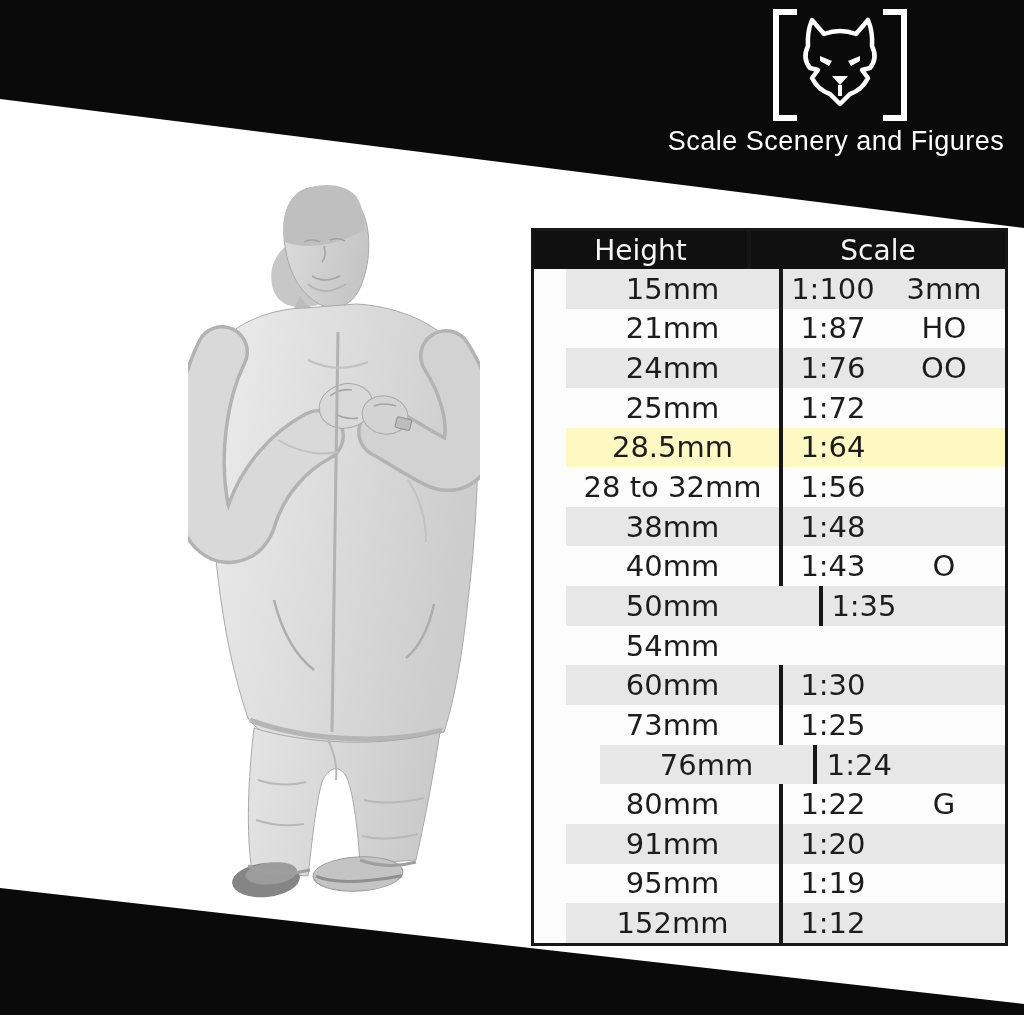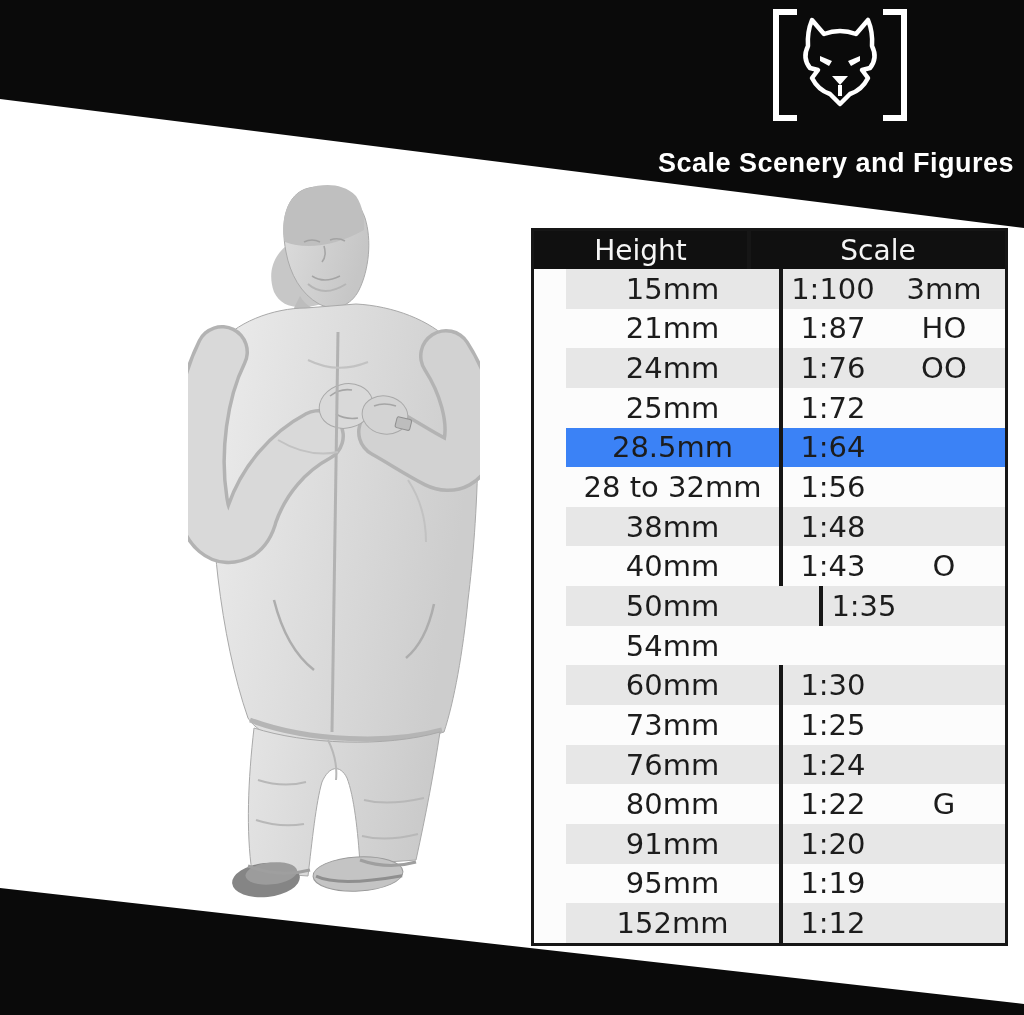--- a/index.html
+++ b/index.html
@@ -6,23 +6,23 @@
   .canvas{
     position:relative;width:1024px;height:1015px;background:#fff;overflow:hidden;
     font-family:"DejaVu Sans",sans-serif;
   }
   
   .bands{position:absolute;left:0;top:0;width:1024px;height:1015px;pointer-events:none;}
   .band{fill:var(--band,#0a0a0a);}
   
   .logo-box{position:absolute;left:766px;top:5px;width:148px;height:120px;}
   .brand-name{
-    position:absolute;left:836px;top:148px;transform:translateX(-50%);
+    position:absolute;left:836px;top:126px;transform:translateX(-50%);
     white-space:nowrap;color:var(--brand-text,#ffffff);
-    font-family:"Liberation Sans",sans-serif;font-weight:bold;
+    font-family:"Liberation Sans",sans-serif;font-weight:normal;
     font-size:27px;letter-spacing:0.5px;
   }
   
   .figure-art{position:absolute;left:188px;top:180px;width:292px;height:728px;}
   
   .scale-table{
     position:absolute;left:531px;top:228px;width:477px;height:718px;
     border:3px solid var(--table-border,#161616);
     background:var(--row-plain,#fcfcfc);
     display:flex;flex-direction:column;box-sizing:border-box;
@@ -172,21 +172,21 @@
       <span class="gauge">OO</span>
     </div>
   </div>
         <div class="t-row" style="background: rgb(252, 252, 252);">
     <div class="cell-height">25mm</div>
     <div class="cell-scale">
       <span class="ratio">1:72</span>
       <span class="gauge"></span>
     </div>
   </div>
-        <div class="t-row" style="background: #3b82f6;">
+        <div class="t-row" style="background: #fef9c3;">
     <div class="cell-height">28.5mm</div>
     <div class="cell-scale">
       <span class="ratio">1:64</span>
       <span class="gauge"></span>
     </div>
   </div>
         <div class="t-row" style="background: rgb(252, 252, 252);">
     <div class="cell-height">28 to 32mm</div>
     <div class="cell-scale">
       <span class="ratio">1:56</span>
@@ -224,21 +224,21 @@
       <span class="gauge"></span>
     </div>
   </div>
         <div class="t-row" style="background: rgb(252, 252, 252);">
     <div class="cell-height">73mm</div>
     <div class="cell-scale">
       <span class="ratio">1:25</span>
       <span class="gauge"></span>
     </div>
   </div>
-        <div class="t-row" style="background: rgb(231, 231, 231);">
+        <div class="t-row" style="background: rgb(231, 231, 231); margin-left: 34px;">
     <div class="cell-height">76mm</div>
     <div class="cell-scale">
       <span class="ratio">1:24</span>
       <span class="gauge"></span>
     </div>
   </div>
         <div class="t-row" style="background: rgb(252, 252, 252);">
     <div class="cell-height">80mm</div>
     <div class="cell-scale">
       <span class="ratio">1:22</span>

